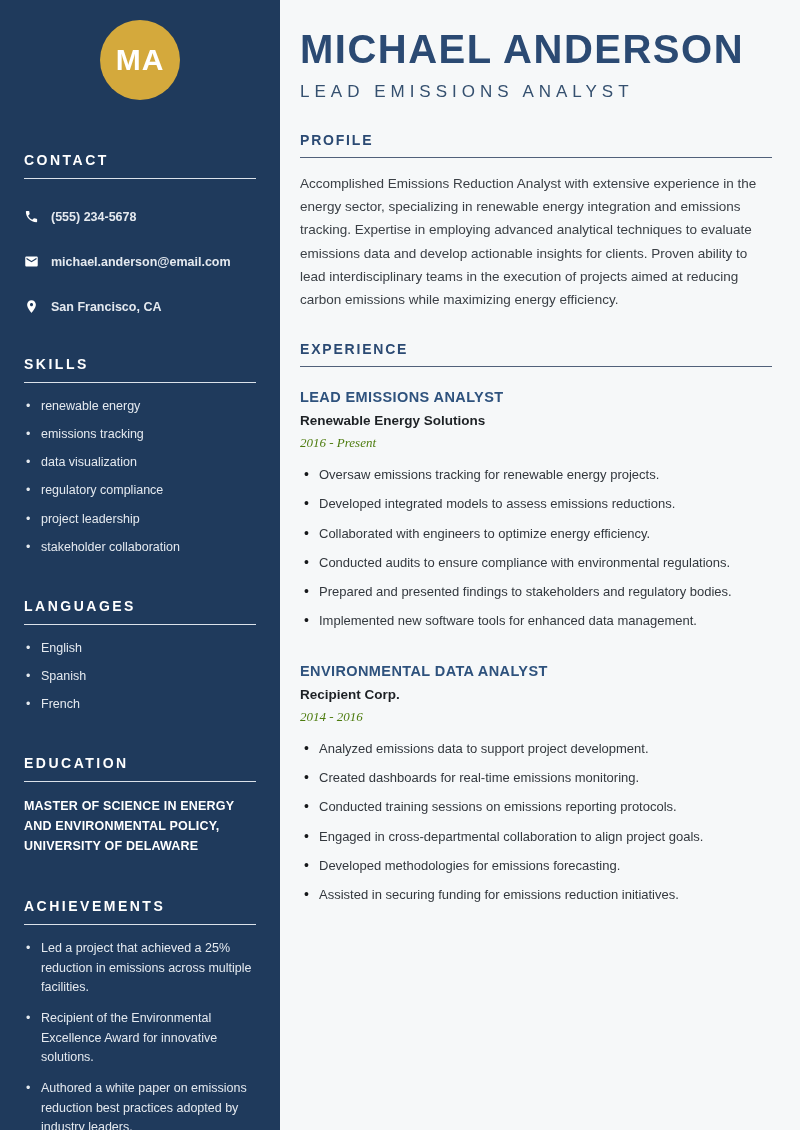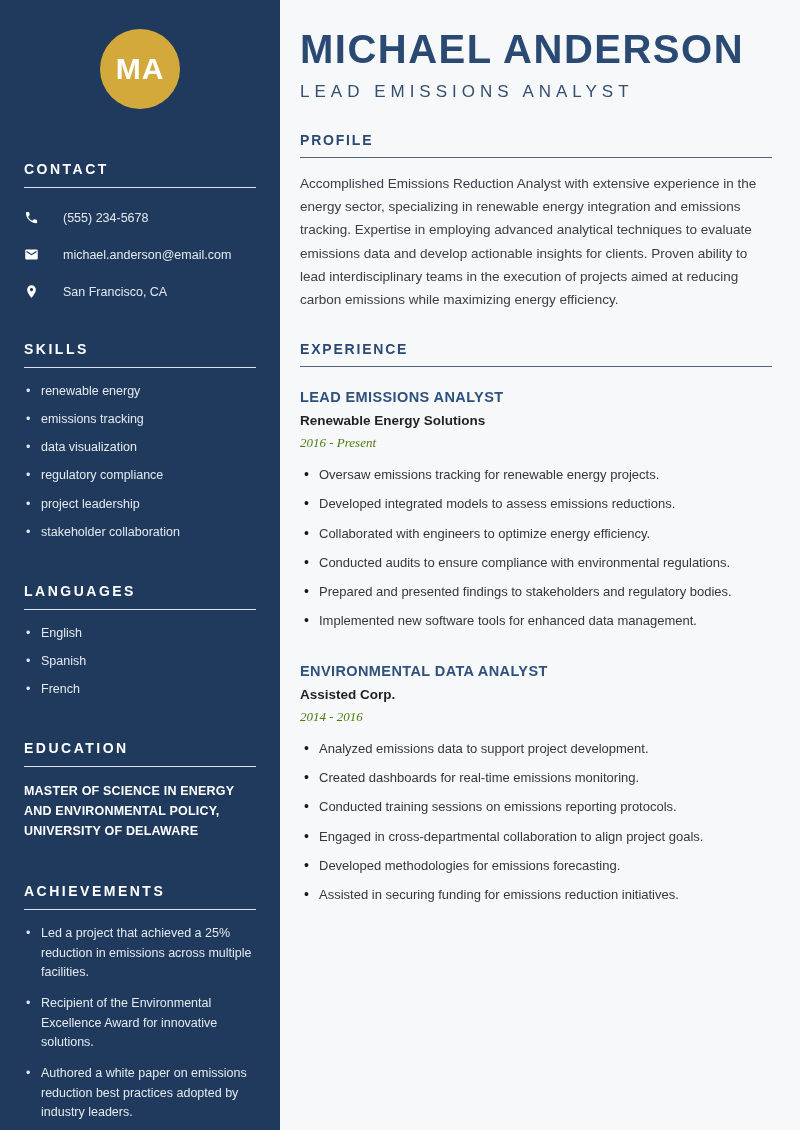--- a/index.html
+++ b/index.html
@@ -11,21 +11,21 @@
     display: flex;
     background: #f6f8f9;
     overflow: hidden;
   }
 
   
   .sidebar {
     width: 280px; min-width: 280px; height: 100%;
     background: #1f3a5c;
     color: #e4e9ef;
-    padding: 29px 24px 24px 24px;
+    padding: 20px 24px 24px 24px;
   }
   .avatar {
     width: 80px; height: 80px;
     border-radius: 50%;
     background: #d4a93c;
     margin: 0 auto;
     display: flex; align-items: center; justify-content: center;
   }
   .avatar span {
     color: #ffffff;
@@ -43,24 +43,25 @@
   }
   .sb-rule {
     border: none;
     border-top: 1px solid #dbe2ea;
     margin-top: 10px;
     margin-bottom: 14px;
   }
   .contact-row {
     display: flex;
     align-items: center;
-    gap: 24px;
-    margin-top: 22px;
+    gap: 12px;
+    margin-top: 30px;
     font-size: 12.5px;
     color: #e4e9ef;
+    font-weight: bold;
   }
   .cicon { width: 15px; height: 15px; display: inline-flex; flex: none; }
   .cicon svg { width: 15px; height: 15px; fill: #ffffff; }
 
   .sb-list { list-style: none; }
   .sb-list li {
     position: relative;
     padding-left: 17px;
     font-size: 12.5px;
     color: #e4e9ef;
@@ -265,21 +266,21 @@
             <li>Developed integrated models to assess emissions reductions.</li>
             <li>Collaborated with engineers to optimize energy efficiency.</li>
             <li>Conducted audits to ensure compliance with environmental regulations.</li>
             <li>Prepared and presented findings to stakeholders and regulatory bodies.</li>
             <li>Implemented new software tools for enhanced data management.</li>
           </ul>
       </article>
 
       <article class="job">
         <h3 class="job-role">ENVIRONMENTAL DATA ANALYST</h3>
-        <div class="job-company">Assisted Corp.</div>
+        <div class="job-company">Recipient Corp.</div>
         <div class="job-dates">2014 - 2016</div>
         <ul class="job-bullets">
 
         <li>Analyzed emissions data to support project development.</li>
             <li>Created dashboards for real-time emissions monitoring.</li>
             <li>Conducted training sessions on emissions reporting protocols.</li>
             <li>Engaged in cross-departmental collaboration to align project goals.</li>
             <li>Developed methodologies for emissions forecasting.</li>
             <li>Assisted in securing funding for emissions reduction initiatives.</li>
           </ul>

